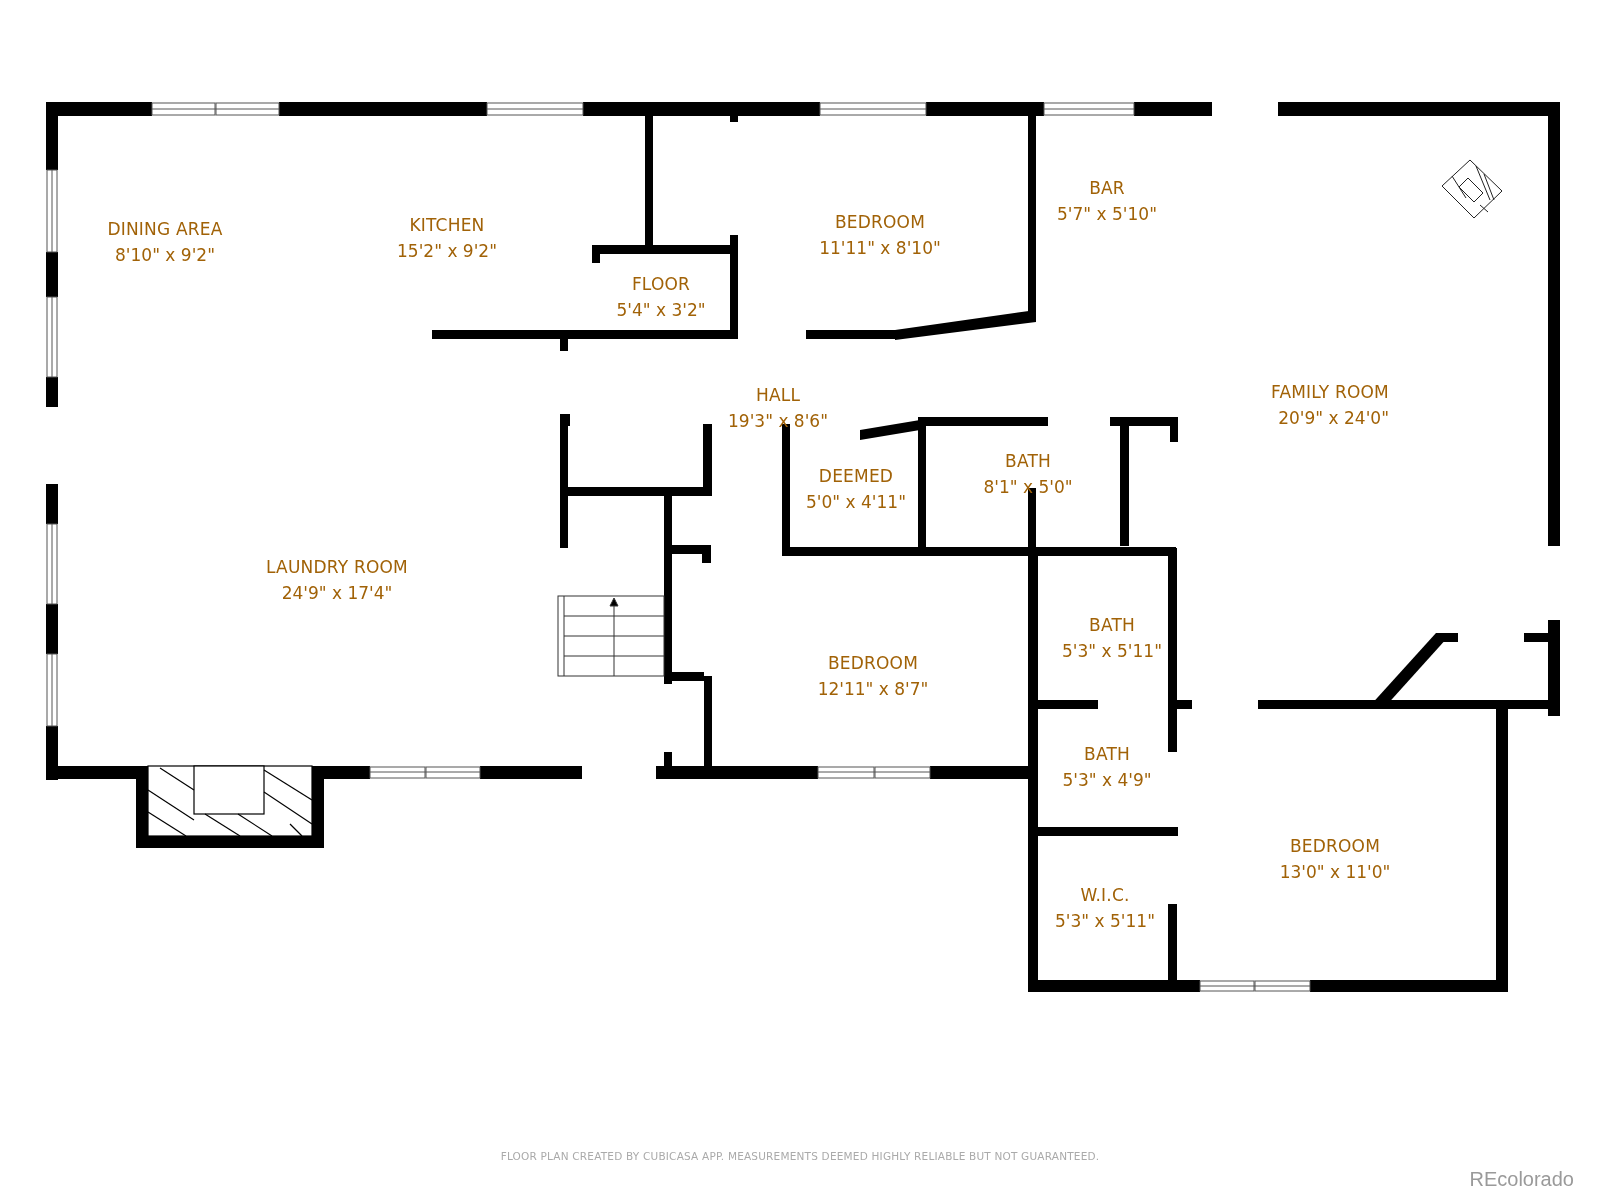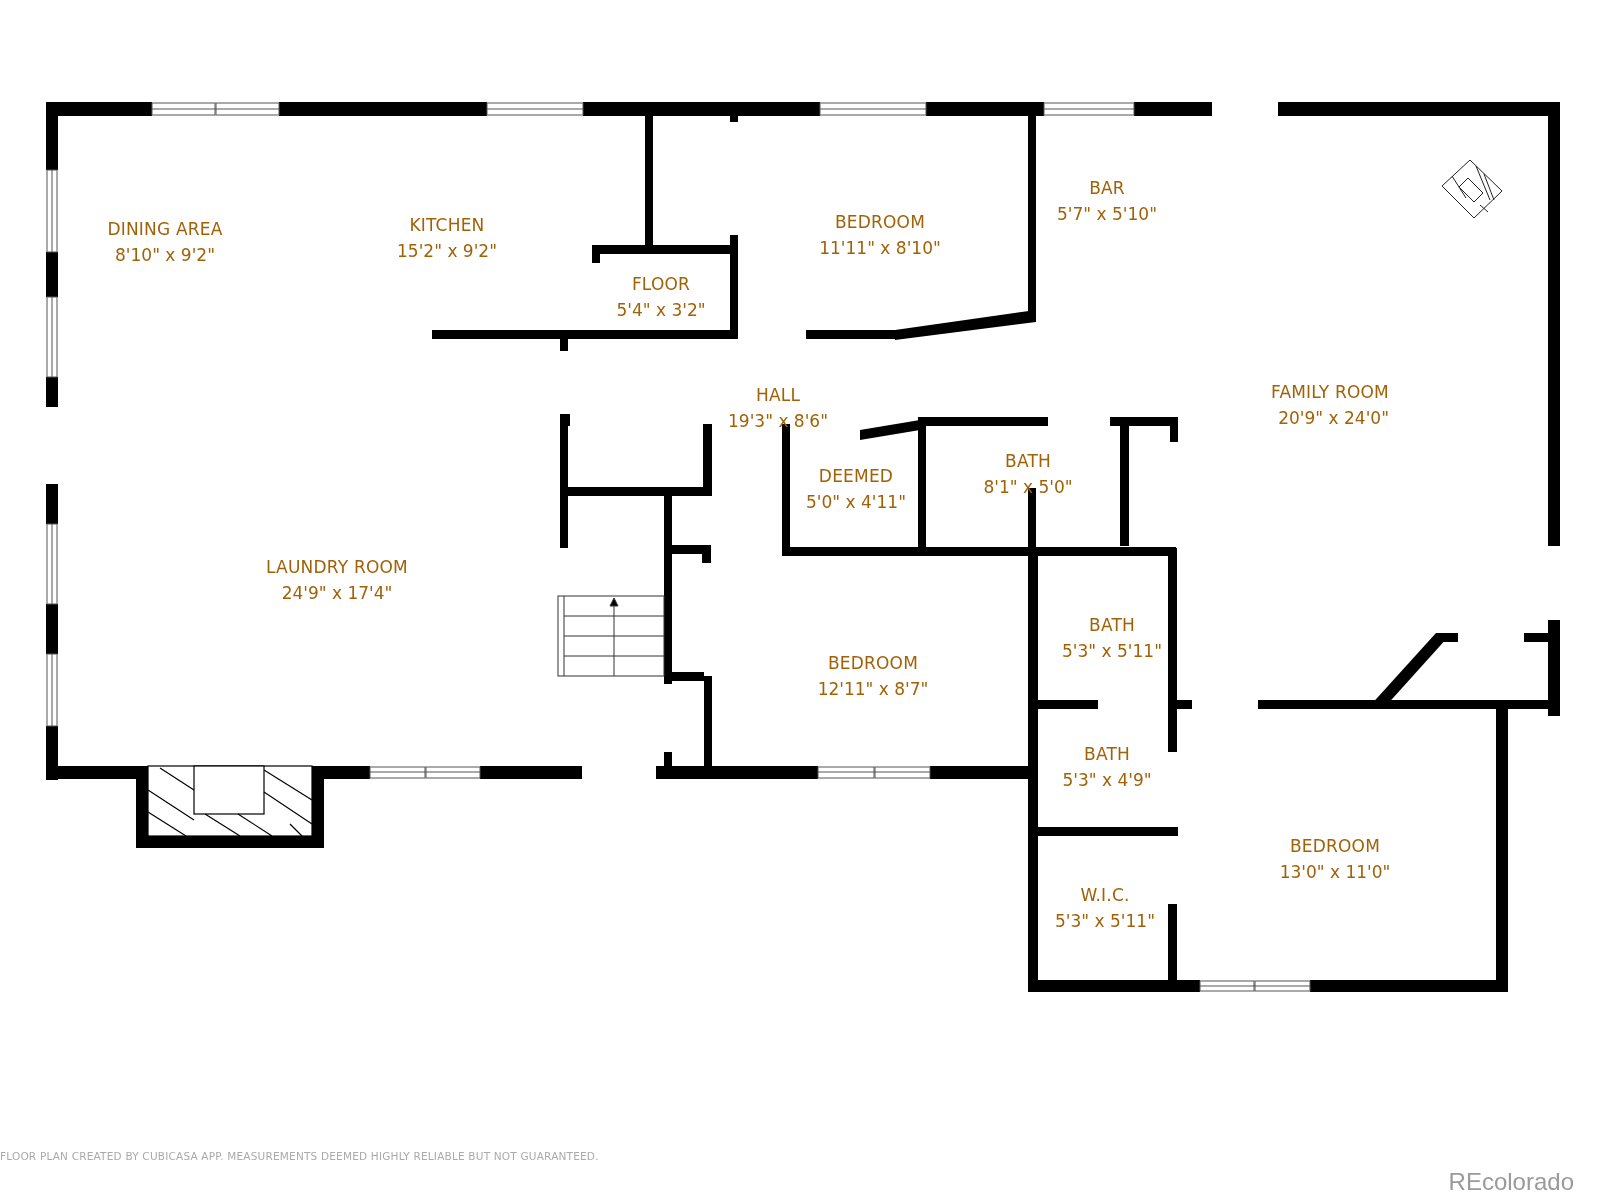--- a/index.html
+++ b/index.html
@@ -1,22 +1,22 @@
 <!DOCTYPE html>
 <html><head>
 <meta charset="utf-8">
 <style>
   html,body{margin:0;padding:0;background:#fff;}
   body{width:1600px;height:1200px;position:relative;overflow:hidden;font-family:"Liberation Sans",sans-serif;}
   #plan{position:absolute;left:0;top:0;width:1600px;height:1200px;}
   .label{position:absolute;transform:translate(-50%,-50%);text-align:center;color:#a16207;font-family:"DejaVu Sans",sans-serif;font-size:17px;line-height:26px;white-space:nowrap;}
   .label .name{display:block;letter-spacing:0.2px;}
   .label .dim{display:block;}
-  .footer{position:absolute;left:0;width:1600px;top:1150px;text-align:left;font-family:"DejaVu Sans",sans-serif;font-size:10.5px;color:#aaa;letter-spacing:0.2px;}
-  .brand{position:absolute;right:26px;top:1168px;font-family:"Liberation Sans",sans-serif;font-size:24px;color:#9a9a9a;}
+  .footer{position:absolute;left:0;width:1600px;top:1150px;text-align:center;font-family:"DejaVu Sans",sans-serif;font-size:10.5px;color:#aaa;letter-spacing:0.2px;}
+  .brand{position:absolute;right:26px;top:1168px;font-family:"Liberation Sans",sans-serif;font-size:20px;color:#9a9a9a;}
 </style>
 </head>
 <body>
 
 <svg id="plan" viewBox="0 0 1600 1200" xmlns="http://www.w3.org/2000/svg">
   <g fill="#000">
 
     <rect x="46" y="102" width="106" height="14"></rect>
     <rect x="279" y="102" width="208" height="14"></rect>
     <rect x="583" y="102" width="237" height="14"></rect>

